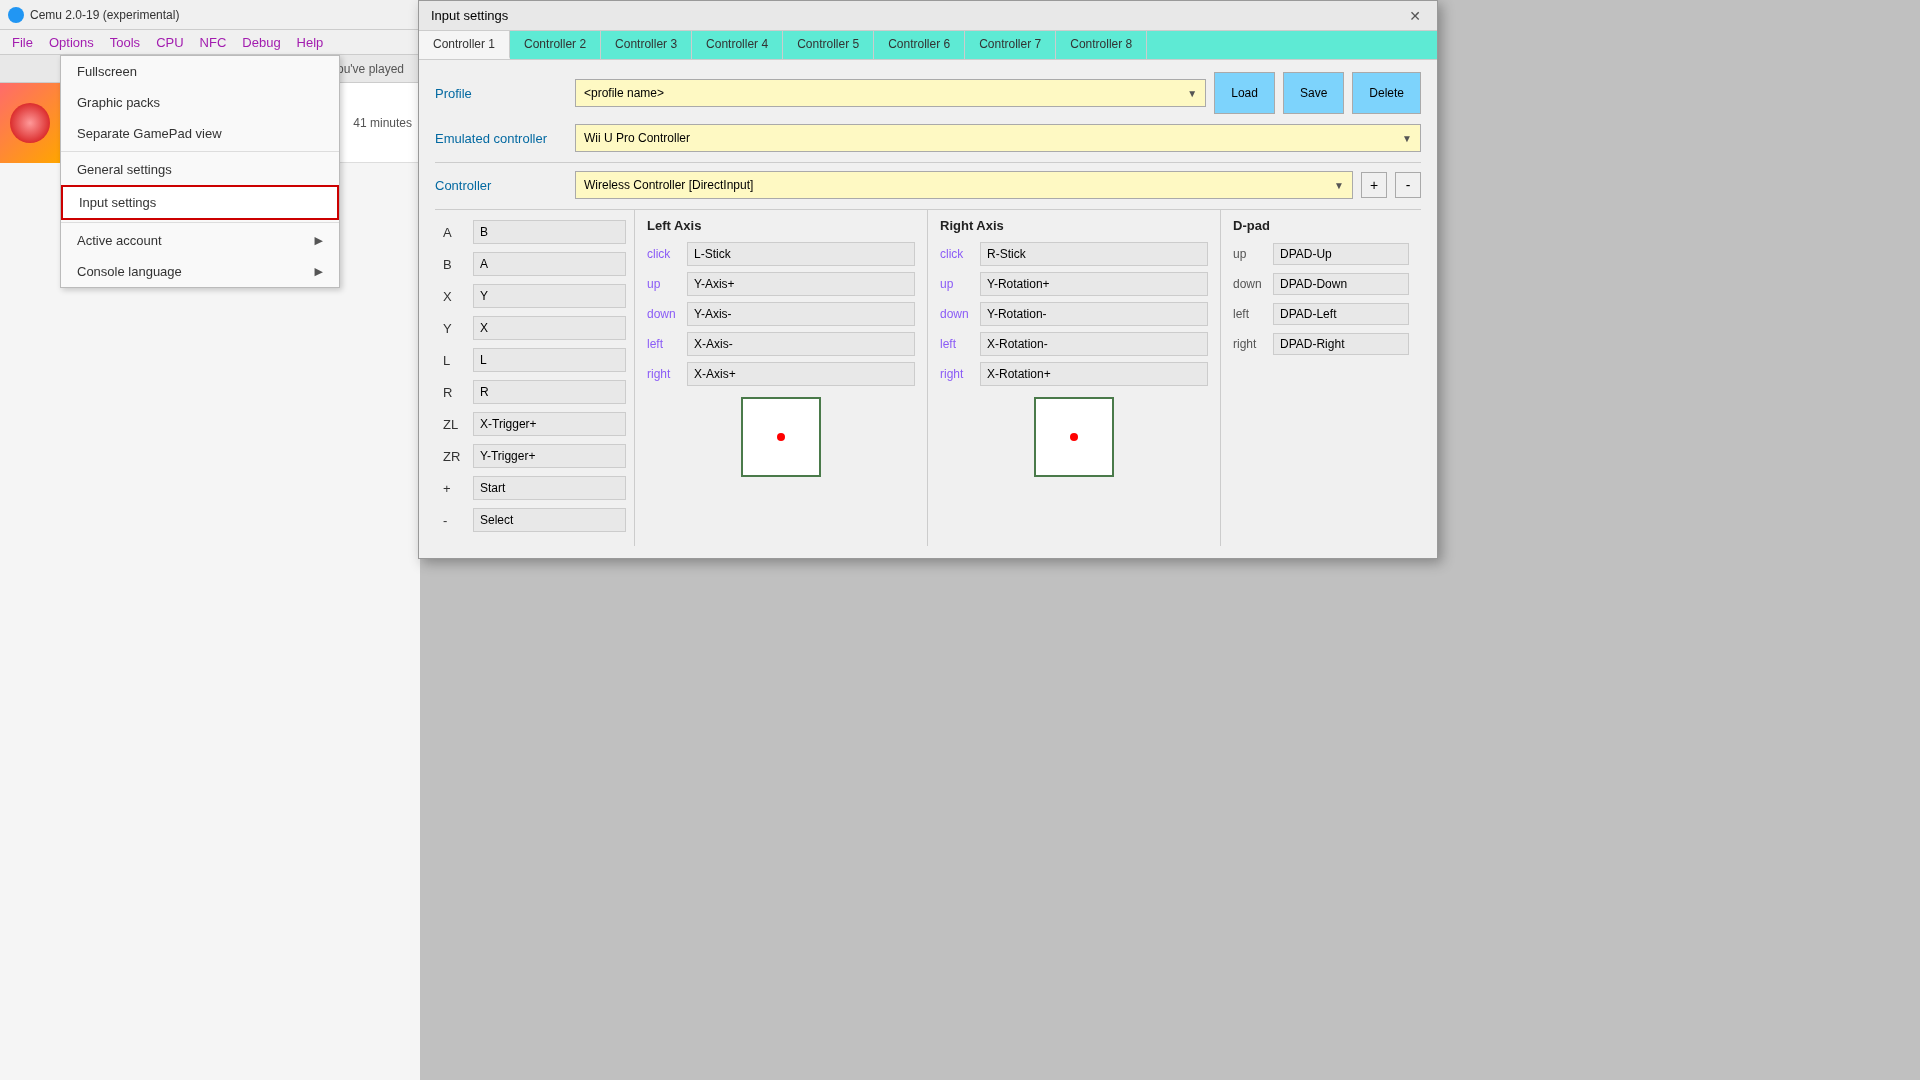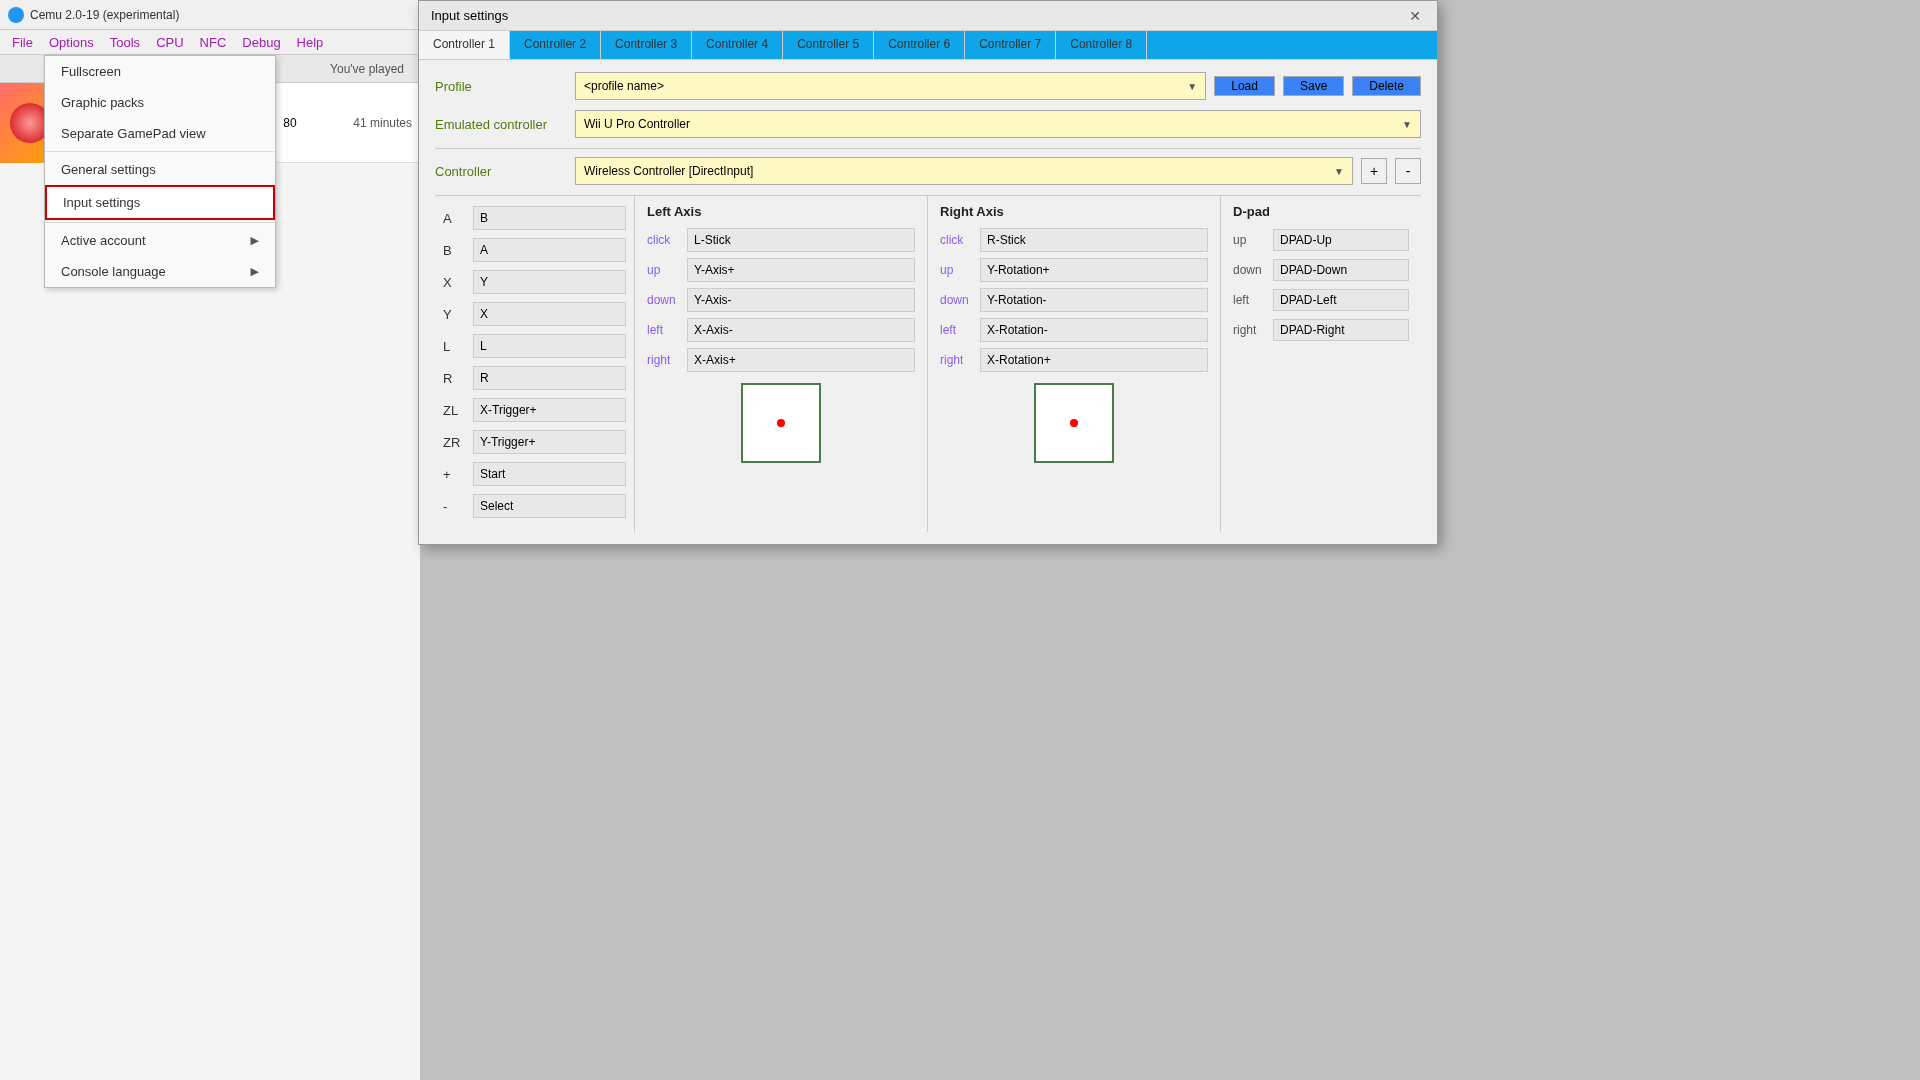--- a/index.html
+++ b/index.html
@@ -104,22 +104,22 @@
       background: radial-gradient(circle, #ff9999, #cc0000);
       border-radius: 50%;
     }
     .game-info { flex: 1; padding: 4px 8px; font-size: 12px; }
     .game-dlc { width: 60px; text-align: center; font-size: 12px; }
     .game-played { width: 100px; text-align: right; padding-right: 8px; font-size: 12px; color: #555; }
 
     
     .dropdown-menu {
       position: absolute;
-      top: 55px; left: 44px;
-      width: 232px;
+      top: 55px; left: 60px;
+      width: 280px;
       background: #f9f9f9;
       border: 1px solid #bbb;
       box-shadow: 2px 2px 6px rgba(0,0,0,0.2);
       z-index: 100;
     }
     .dropdown-item {
       padding: 8px 16px;
       cursor: pointer;
       display: flex;
       align-items: center;
@@ -162,21 +162,21 @@
     .dialog-close {
       cursor: pointer;
       font-size: 14px;
       color: #555;
       padding: 0 4px;
     }
 
     
     .controller-tabs {
       display: flex;
-      background: #0ea5e9;
+      background: #5eead4;
       border-bottom: 1px solid #ccc;
     }
     .ctrl-tab {
       padding: 6px 14px;
       font-size: 12px;
       cursor: pointer;
       border-right: 1px solid #ccc;
       color: #333;
     }
     .ctrl-tab.active {
@@ -189,21 +189,21 @@
 
     
     .form-row {
       display: flex;
       align-items: center;
       margin-bottom: 10px;
     }
     .form-label {
       width: 140px;
       font-size: 13px;
-      color: #4d7c0f;
+      color: #0369a1;
       flex-shrink: 0;
     }
     .form-control-wrap { flex: 1; display: flex; align-items: center; gap: 8px; }
 
     
     .select-box {
       flex: 1;
       height: 28px;
       border: 1px solid #aaa;
       background: #fef9c3;
@@ -212,24 +212,24 @@
       display: flex;
       align-items: center;
       justify-content: space-between;
       cursor: pointer;
       position: relative;
     }
     .select-arrow { font-size: 10px; color: #555; }
 
     
     .btn {
-      height: 20px;
+      height: 42px;
       padding: 0 16px;
       border: 1px solid #aaa;
-      background: #3b82f6;
+      background: #7dd3fc;
       font-size: 12px;
       cursor: pointer;
       display: flex;
       align-items: center;
       justify-content: center;
     }
     .btn-icon {
       width: 26px; height: 26px;
       border: 1px solid #aaa;
       background: #f0f0f0;

